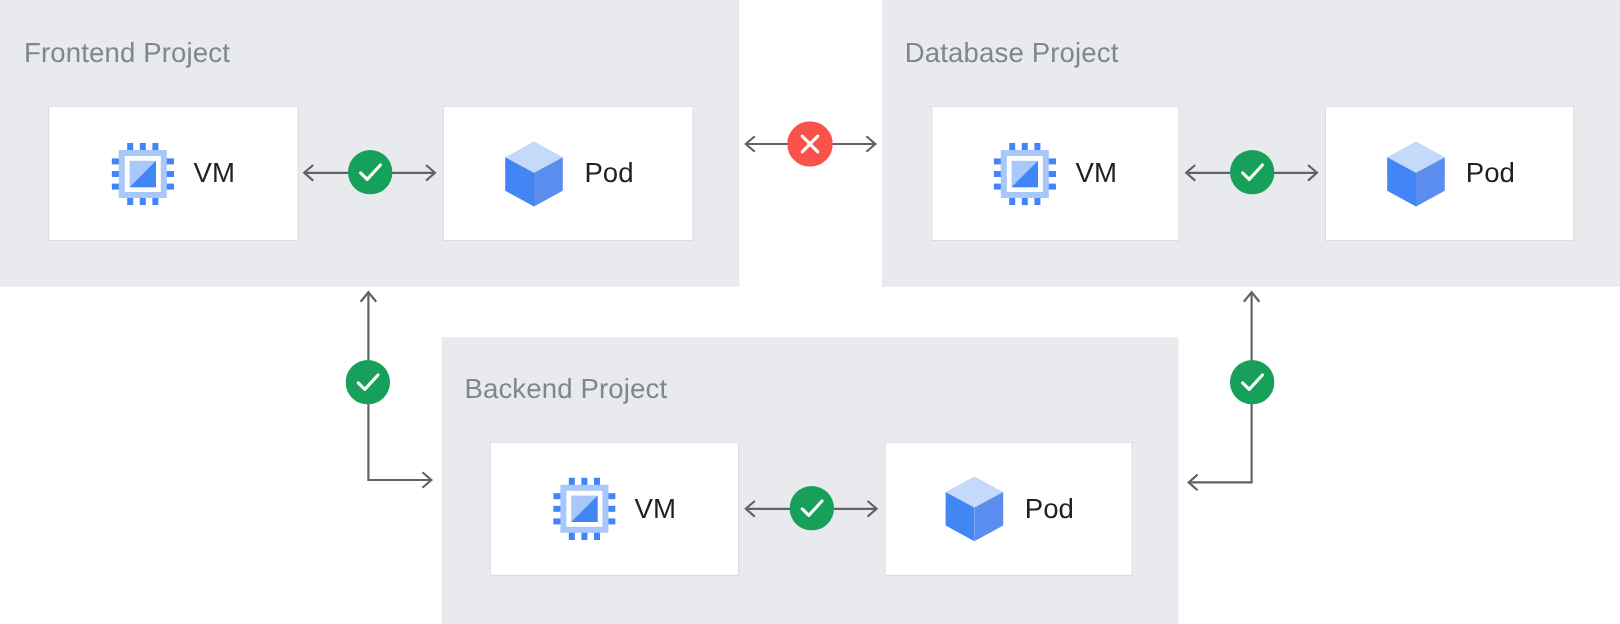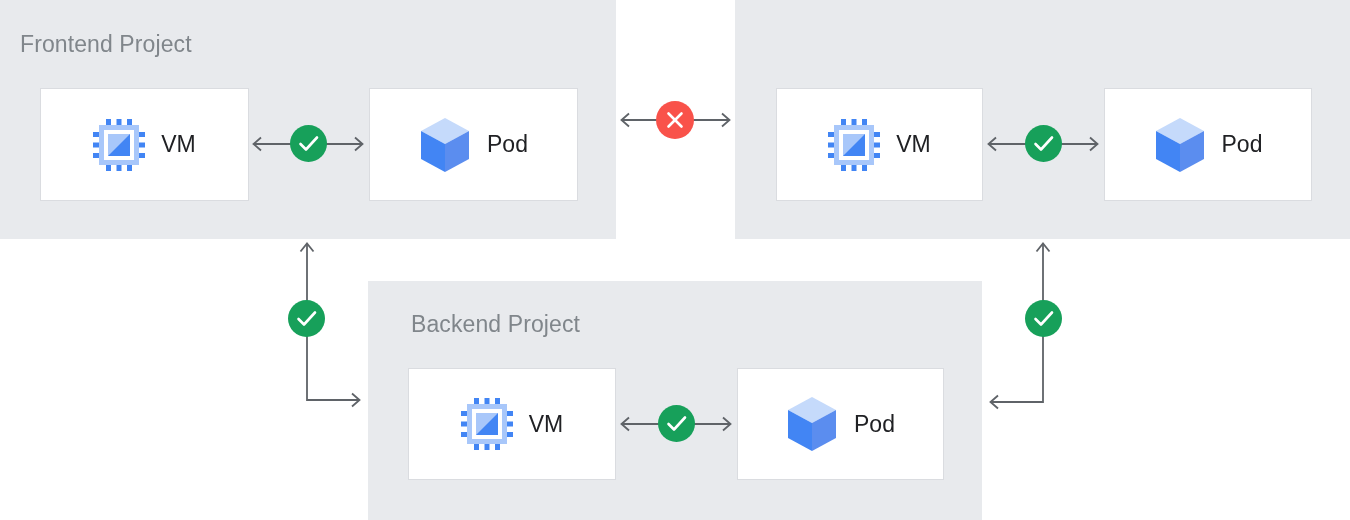--- a/index.html
+++ b/index.html
@@ -113,20 +113,21 @@
       <svg width="52" height="56" viewBox="0 0 52 56">
         <path d="M26 1 L50 14 L26 27 L2 14 Z" fill="#c5dafb"></path>
         <path d="M2 14 L26 27 L26 55 L2 42 Z" fill="#4285f4"></path>
         <path d="M50 14 L26 27 L26 55 L50 42 Z" fill="#5b8def"></path>
       </svg>
     </span>
     <span class="card-label">Pod</span>
   </div>
 
   <div class="panel" style="left:735px; top:0px; width:615px; height:239px;"></div>
+  <div class="panel-title" style="left:754px; top:31px;">Database Project</div>
 
   <div class="card" style="left:776px; top:88px; width:207px; height:113px;">
     <span class="icon-wrap">
       <svg width="52" height="52" viewBox="0 0 52 52">
         <g fill="#4285f4">
           <rect x="13" y="0" width="5" height="8"></rect>
             <rect x="23.5" y="0" width="5" height="8"></rect>
             <rect x="34" y="0" width="5" height="8"></rect>
           <rect x="13" y="44" width="5" height="8"></rect>
             <rect x="23.5" y="44" width="5" height="8"></rect>
@@ -181,21 +182,21 @@
   </div>
   <span class="badge" style="left:656px; top:101px;">
     <svg width="38" height="38" viewBox="0 0 38 38">
       <circle cx="19" cy="19" r="19" fill="#f9524a"></circle>
       <line x1="12.5" y1="12.5" x2="25.5" y2="25.5" stroke="#ffffff" stroke-width="2.6" stroke-linecap="round"></line>
       <line x1="25.5" y1="12.5" x2="12.5" y2="25.5" stroke="#ffffff" stroke-width="2.6" stroke-linecap="round"></line>
     </svg>
   </span>
 
   <div class="panel" style="left:368px; top:281px; width:614px; height:239px;"></div>
-  <div class="panel-title" style="left:387px; top:311px;margin-left:24px;">Backend Project</div>
+  <div class="panel-title" style="left:387px; top:311px;">Backend Project</div>
 
   <div class="card" style="left:408px; top:368px; width:208px; height:112px;">
     <span class="icon-wrap">
       <svg width="52" height="52" viewBox="0 0 52 52">
         <g fill="#4285f4">
           <rect x="13" y="0" width="5" height="8"></rect>
             <rect x="23.5" y="0" width="5" height="8"></rect>
             <rect x="34" y="0" width="5" height="8"></rect>
           <rect x="13" y="44" width="5" height="8"></rect>
             <rect x="23.5" y="44" width="5" height="8"></rect>

